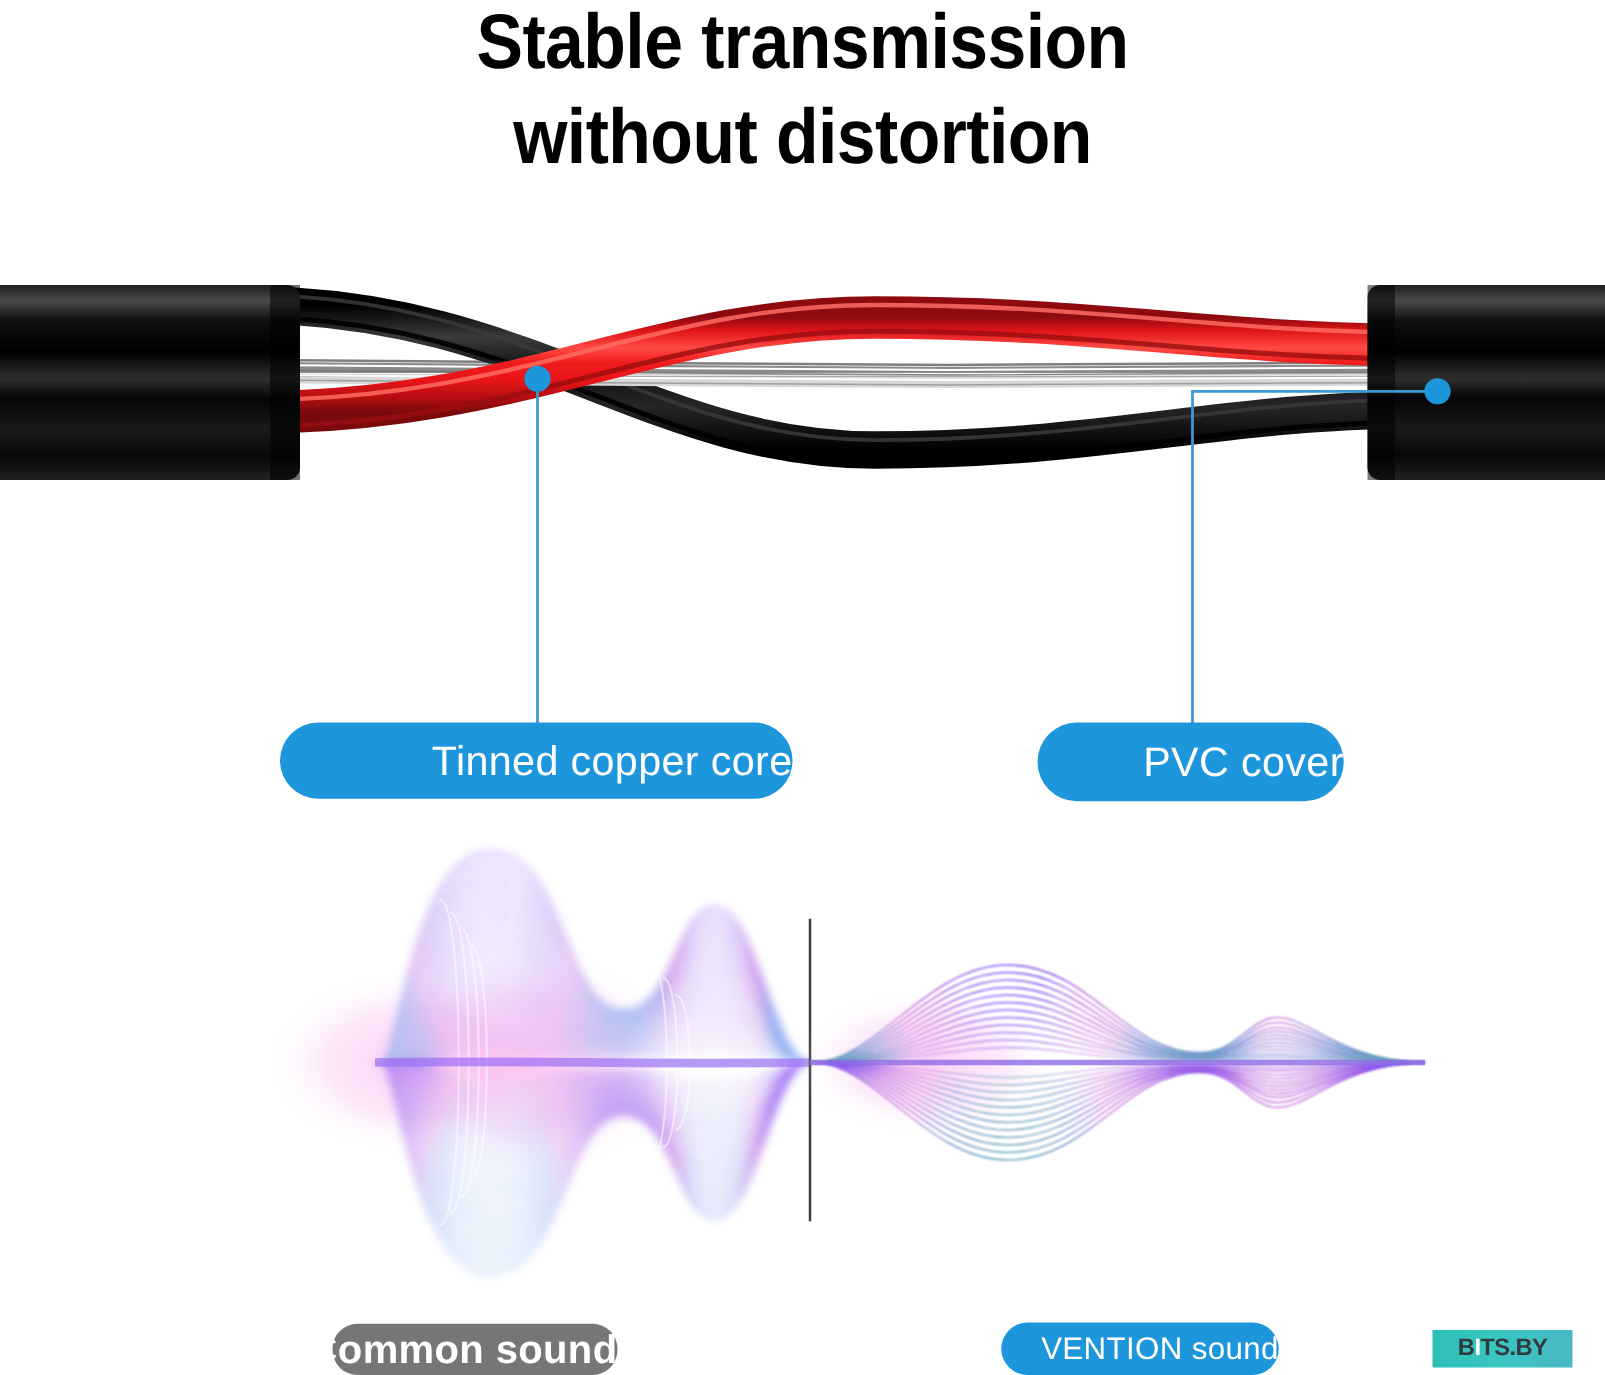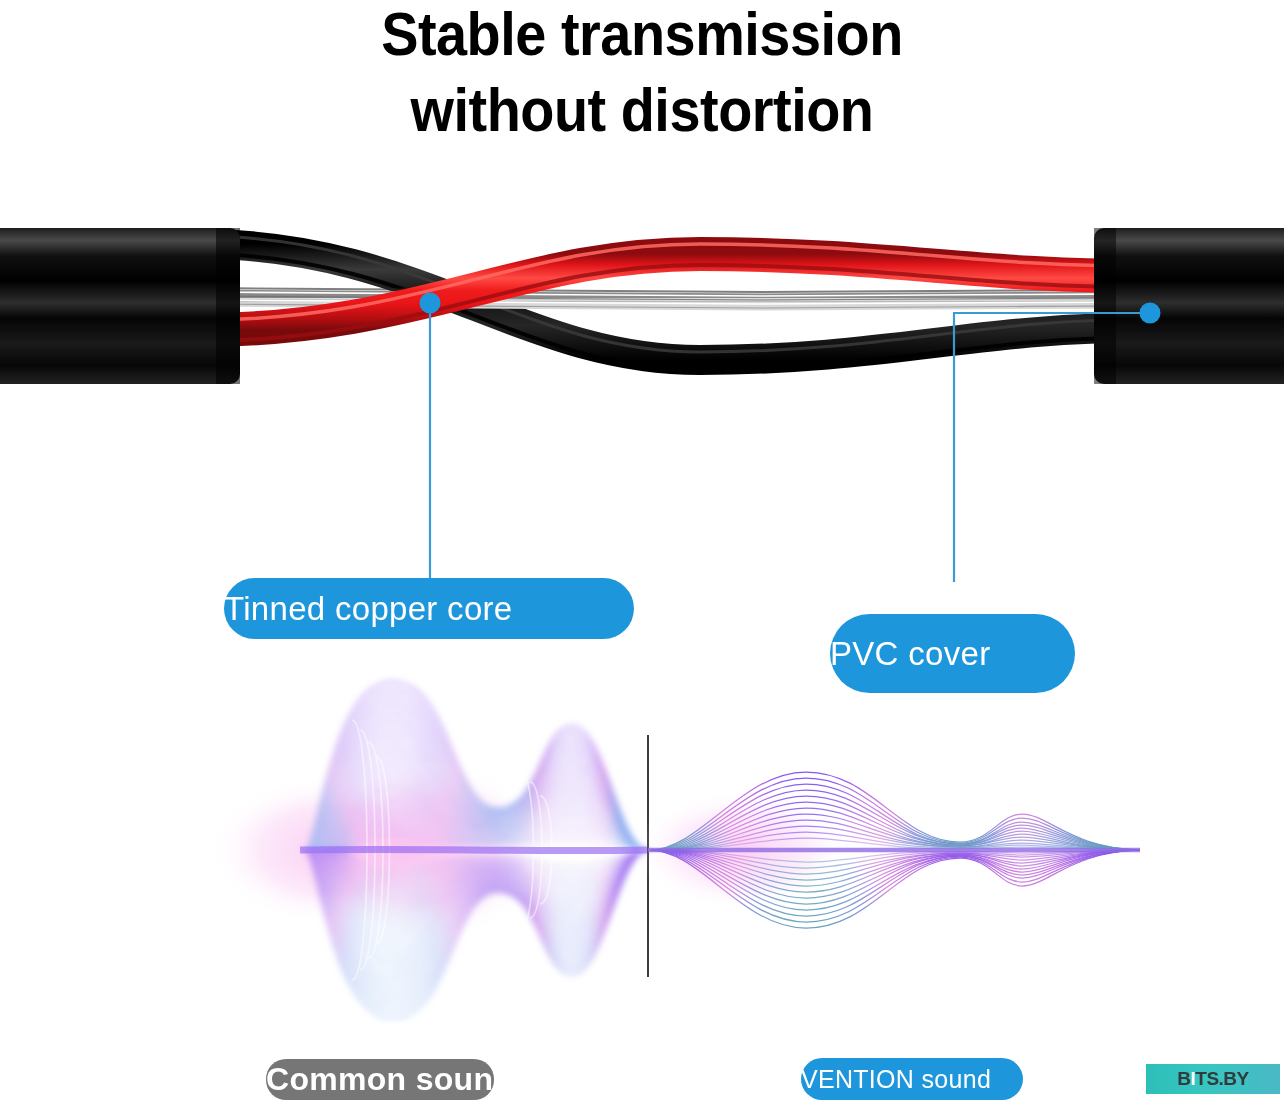--- a/index.html
+++ b/index.html
@@ -44,21 +44,21 @@
     top: 210px;
     width: 1284px;
     height: 190px;
   }
 
   
   .pill {
     position: absolute;
     display: flex;
     align-items: center;
-    justify-content: flex-start;
+    justify-content: flex-end;
     border-radius: 999px;
     color: #ffffff;
     font-size: 32px;
     letter-spacing: 0.3px;
     white-space: nowrap;
     box-sizing: border-box;
   }
   .pill.blue { background: #1E96DC; }
   .pill.gray { background: #767676; }
 
@@ -66,23 +66,22 @@
     left: 224px;
     top: 578px;
     width: 410px;
     height: 61px;
     font-size: 33px;
   }
   #pill-pvc {
     left: 830px;
     top: 578px;
     width: 245px;
-    height: 79px;
+    height: 63px;
     font-size: 33px;
-    margin-top: 36px;
   }
   #pill-common {
     left: 266px;
     top: 1059px;
     width: 228px;
     height: 41px;
     font-size: 32px;
     font-weight: bold;
     border-radius: 20px;
   }
@@ -112,21 +111,21 @@
     top: 660px;
     width: 1284px;
     height: 380px;
   }
 
   
   #watermark {
     position: absolute;
     left: 1146px;
     top: 1064px;
-    width: 134px;
+    width: 112px;
     height: 30px;
     background: linear-gradient(90deg, #2CBFB8 0%, #38C6C0 45%, #49B9C6 100%);
     display: flex;
     align-items: center;
     justify-content: center;
     overflow: hidden;
   }
   #watermark .wm-text {
     font-family: "Liberation Sans Narrow", "Liberation Sans", sans-serif;
     font-weight: bold;

